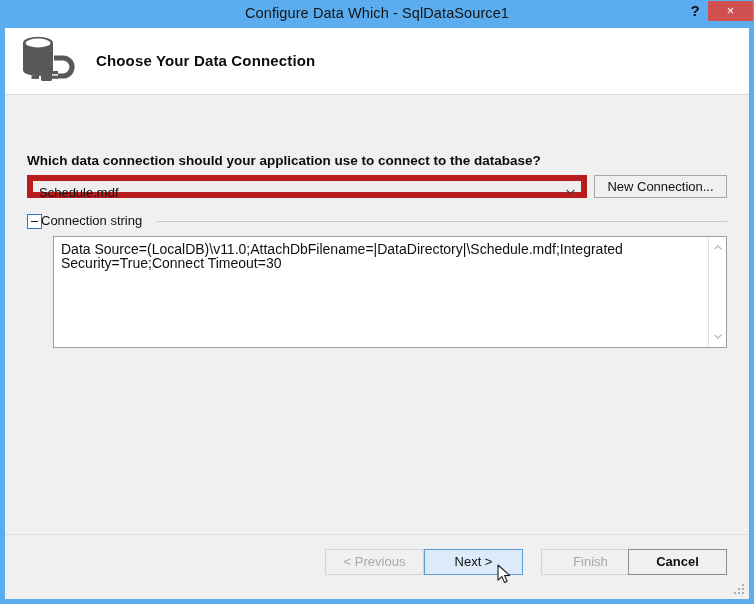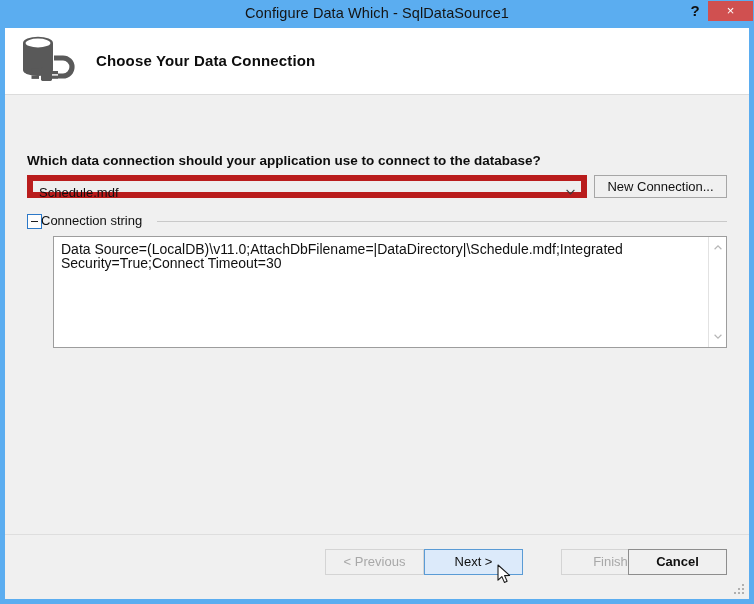--- a/index.html
+++ b/index.html
@@ -292,21 +292,21 @@
   }
   .btn.default {
     background: #dceafa;
     border: 1px solid #5a9bd5;
     color: #0f0f0f;
   }
   .btn.normal { border-color: #8d8d8d; font-weight: bold; }
 
   .btn-prev   { left: 320px; }
   .btn-next   { left: 419px; }
-  .btn-finish { left: 556px; }
+  .btn-finish { left: 536px; }
   .btn-cancel { left: 623px; }
 
   .resize-grip {
     position: absolute;
     right: 3px;
     bottom: 3px;
     width: 12px;
     height: 12px;
   }
   .resize-grip i {

